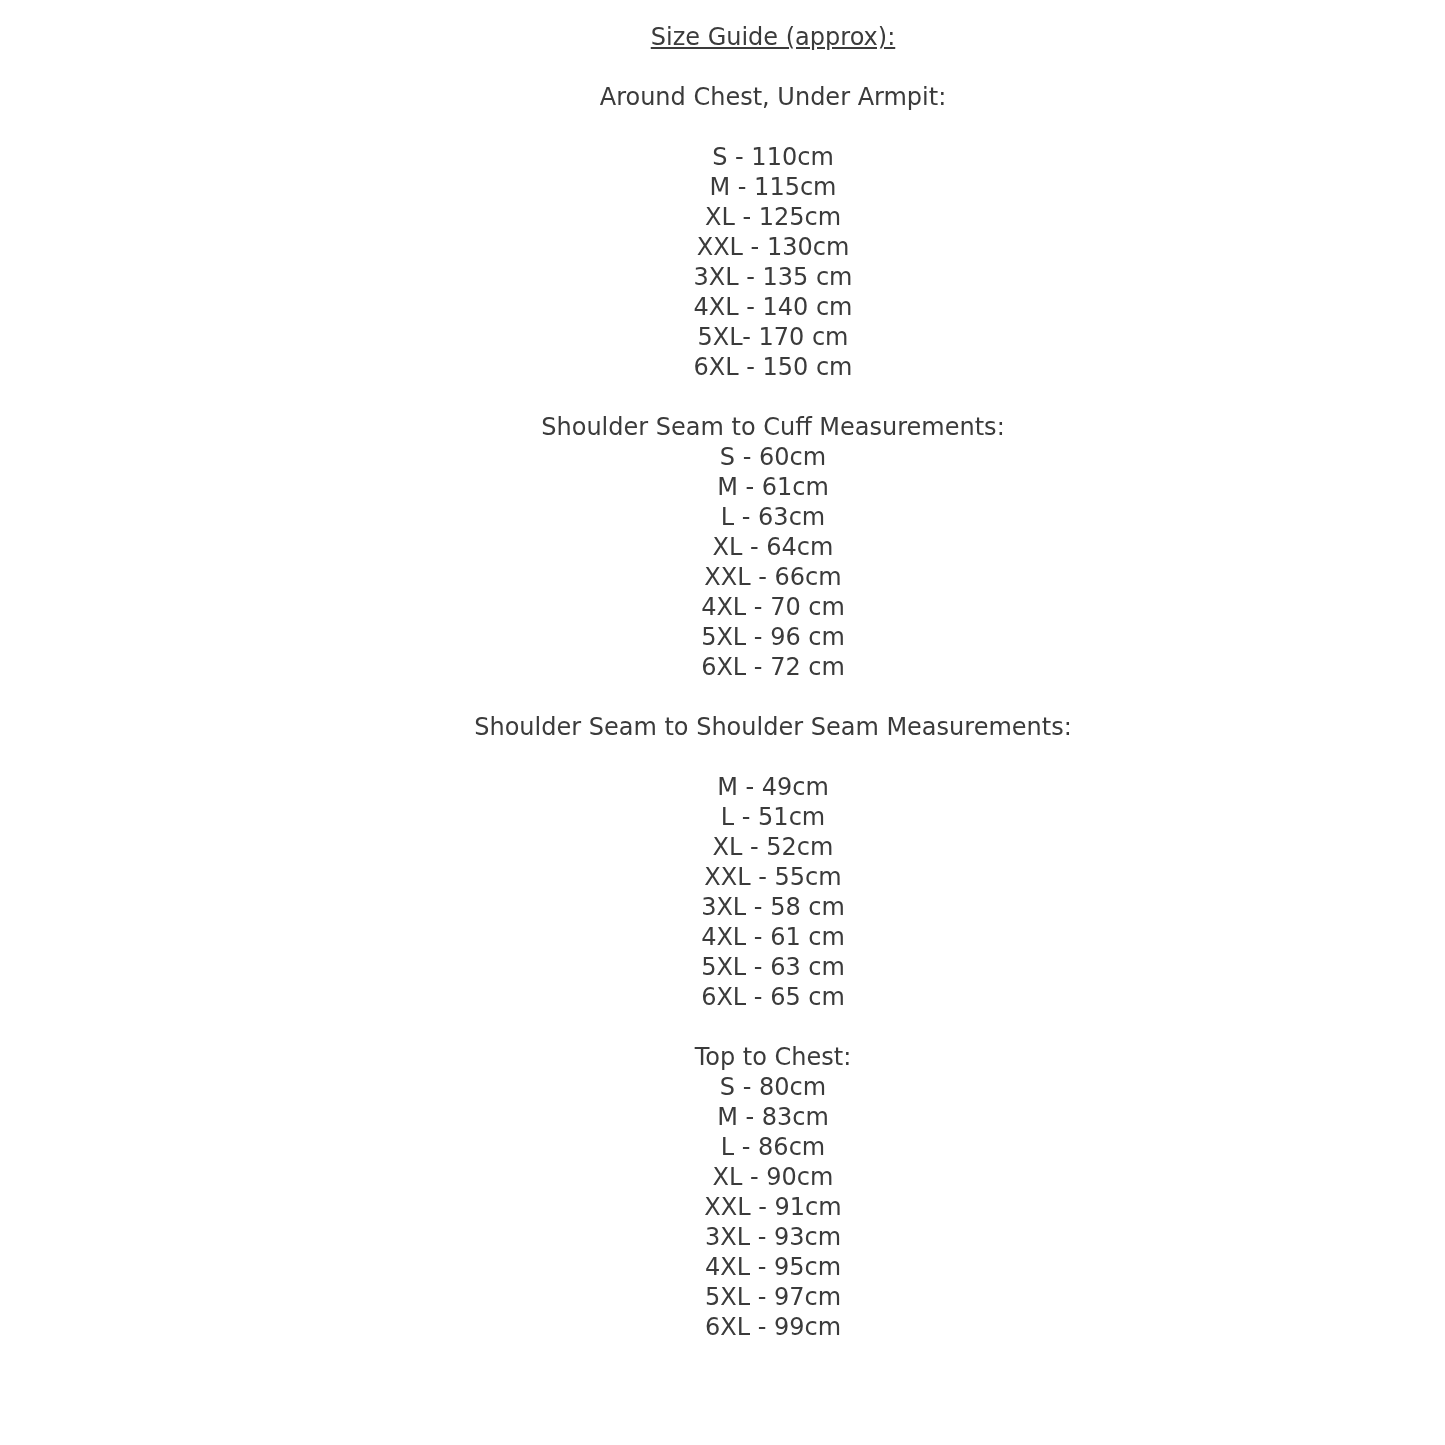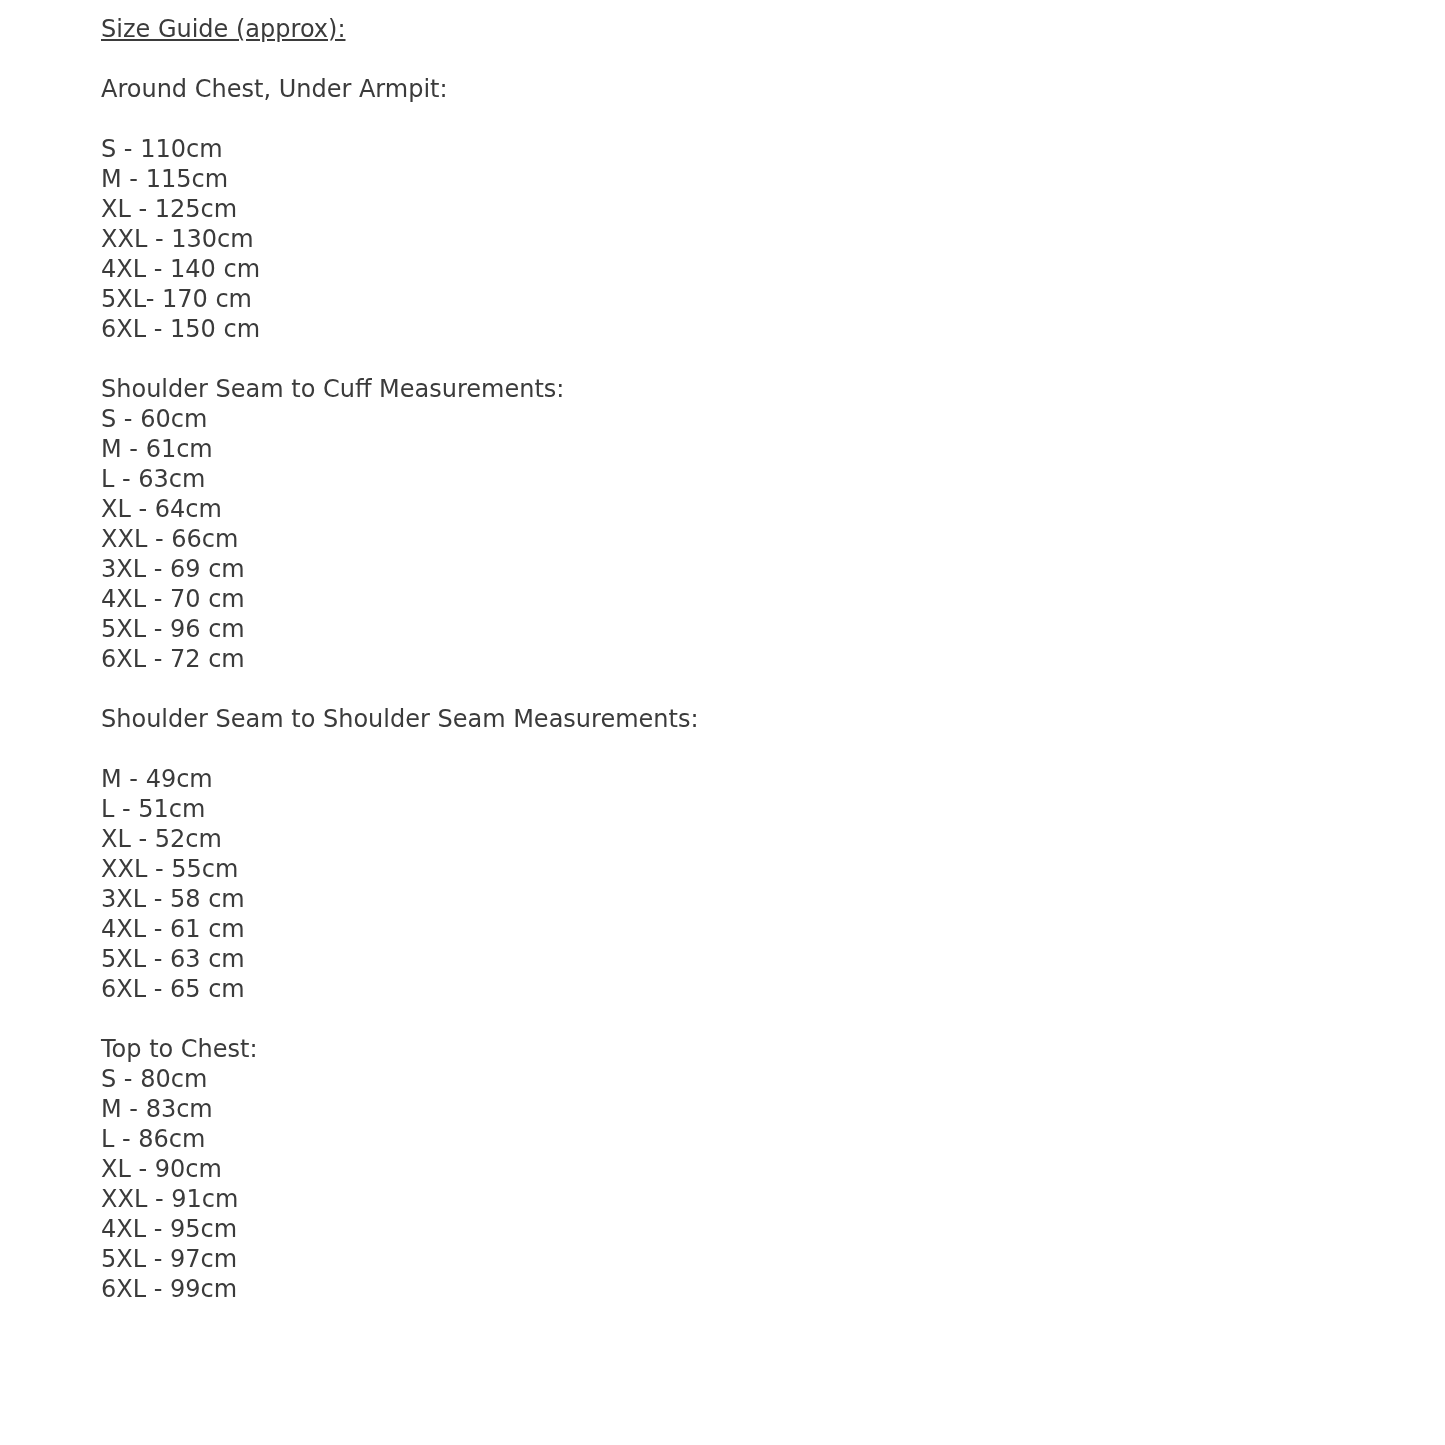--- a/index.html
+++ b/index.html
@@ -7,22 +7,22 @@
     padding: 0;
     background: #ffffff;
     width: 1445px;
     height: 1445px;
     overflow: hidden;
   }
   .doc {
     box-sizing: border-box;
     margin-left: 101px;            
     width: 1344px;
-    padding-top: 14px;
-    text-align: left;
+    padding-top: 22px;
+    text-align: center;
     font-family: "DejaVu Sans", "Liberation Sans", sans-serif;
     font-size: 24px;
     line-height: 30px;
     color: #3b3b3b;
     -webkit-font-smoothing: antialiased;
   }
   .line {
     height: 30px;
     white-space: pre;
   }
@@ -40,32 +40,32 @@
 
   <div class="line title">Size Guide (approx):</div>
   <div class="spacer"></div>
 
   <div class="line">Around Chest, Under Armpit:</div>
   <div class="spacer"></div>
   <div class="line">S - 110cm</div>
   <div class="line">M - 115cm</div>
   <div class="line">XL - 125cm</div>
   <div class="line">XXL - 130cm</div>
+  <div class="line">3XL - 135 cm</div>
   <div class="line">4XL - 140 cm</div>
   <div class="line">5XL- 170 cm</div>
   <div class="line">6XL - 150 cm</div>
   <div class="spacer"></div>
 
   <div class="line">Shoulder Seam to Cuff Measurements:</div>
   <div class="line">S - 60cm</div>
   <div class="line">M - 61cm</div>
   <div class="line">L - 63cm</div>
   <div class="line">XL - 64cm</div>
   <div class="line">XXL - 66cm</div>
-  <div class="line">3XL - 69 cm</div>
   <div class="line">4XL - 70 cm</div>
   <div class="line">5XL - 96 cm</div>
   <div class="line">6XL - 72 cm</div>
   <div class="spacer"></div>
 
   <div class="line">Shoulder Seam to Shoulder Seam Measurements:</div>
   <div class="spacer"></div>
   <div class="line">M - 49cm</div>
   <div class="line">L - 51cm</div>
   <div class="line">XL - 52cm</div>
@@ -75,17 +75,18 @@
   <div class="line">5XL - 63 cm</div>
   <div class="line">6XL - 65 cm</div>
   <div class="spacer"></div>
 
   <div class="line">Top to Chest:</div>
   <div class="line">S - 80cm</div>
   <div class="line">M - 83cm</div>
   <div class="line">L - 86cm</div>
   <div class="line">XL - 90cm</div>
   <div class="line">XXL - 91cm</div>
+  <div class="line">3XL - 93cm</div>
   <div class="line">4XL - 95cm</div>
   <div class="line">5XL - 97cm</div>
   <div class="line">6XL - 99cm</div>
 
 </div>
 
 </body></html>

